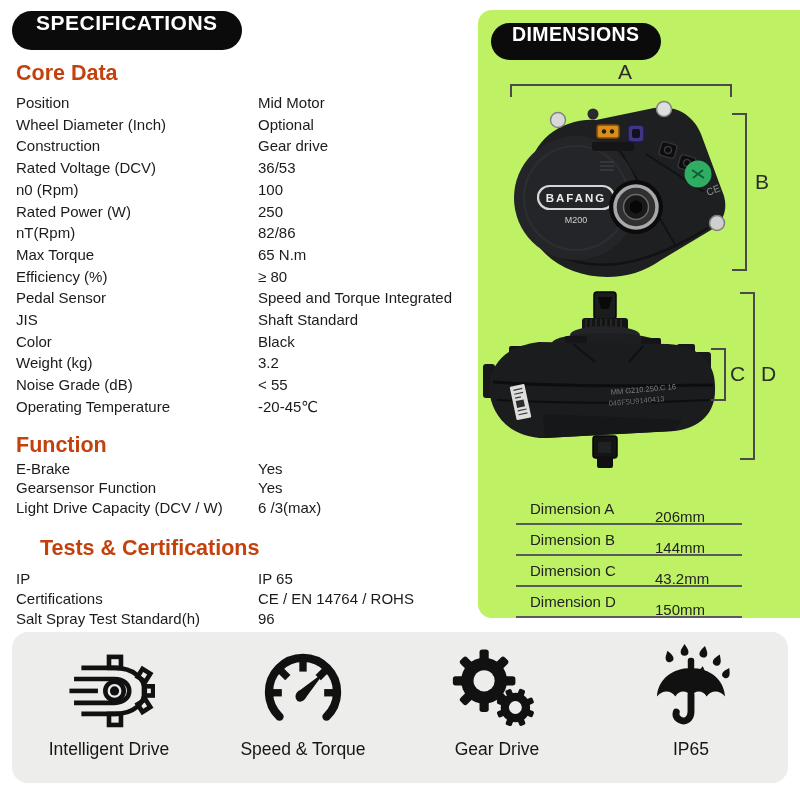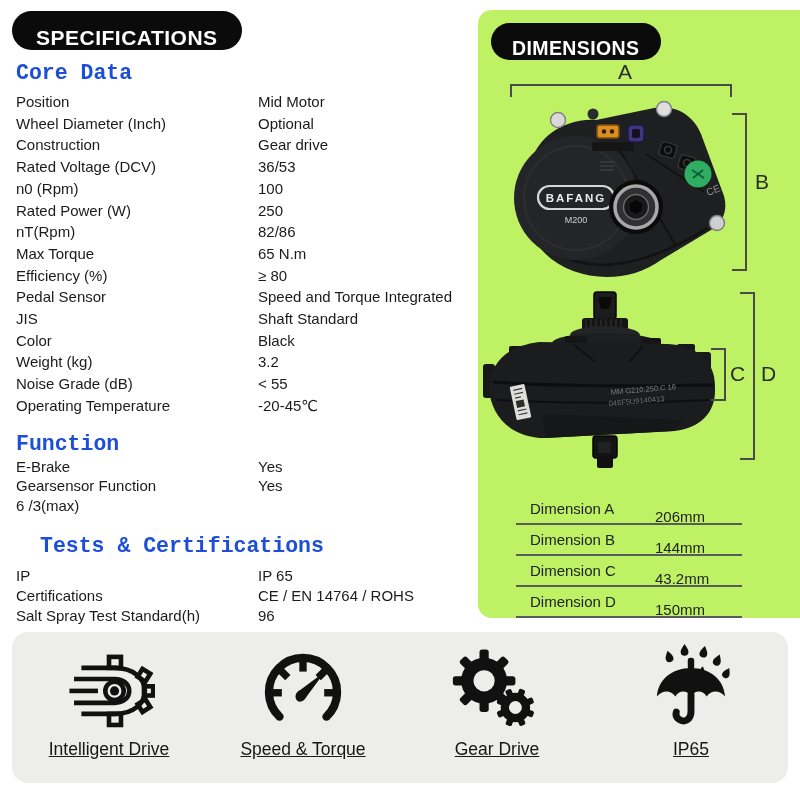--- a/index.html
+++ b/index.html
@@ -3,28 +3,28 @@
 <meta charset="utf-8">
 <style>
   html,body{margin:0;padding:0;}
   body{
     width:800px;height:800px;position:relative;overflow:hidden;
     background:#ffffff;color:#1b1b1b;
     font-family:"Liberation Sans","DejaVu Sans",sans-serif;
     -webkit-font-smoothing:antialiased;
   }
   .pill{
-    display:inline-flex;align-items:flex-end;justify-content:center;
+    display:inline-flex;align-items:flex-start;justify-content:center;
     background:#0b0b0b;color:#ffffff;font-weight:bold;
     border-radius:22px;
   }
   
   .left-col{position:absolute;left:16px;top:11px;width:458px;}
   .spec-badge{height:39px;padding:0 24px;font-size:21px;letter-spacing:.5px;margin-left:-4px;}
-  .sec-title{font-size:21.5px;font-weight:bold;margin:0;color:#1d4ed8;font-family:Liberation Mono, monospace;}
+  .sec-title{font-size:21.5px;font-weight:bold;margin:0;color:#c2410c;}
   .t-core{margin-top:11px;margin-bottom:6px;}
   .t-fn{margin-top:15px;margin-bottom:1px;}
   .t-tests{margin-top:19px;margin-bottom:8px;margin-left:24px;}
   .srow{display:grid;grid-template-columns:242px auto;font-size:15px;}
   .rows-core .srow{line-height:21.7px;}
   .rows-fn .srow,.rows-tests .srow{line-height:19.6px;}
   .srow span{white-space:nowrap;}
   
   .dim-panel{
     position:absolute;left:478px;top:10px;width:348px;height:608px;
@@ -41,21 +41,21 @@
   .vbracket::before{top:0;}
   .vbracket::after{bottom:0;}
   .motor-svg{position:absolute;}
   .dim-table{position:absolute;left:38px;top:484px;width:226px;}
   .dim-row{position:relative;height:29px;line-height:29px;border-bottom:2px solid #595a5c;font-size:15px;color:#222;}
   .dim-row .dl{padding-left:14px;}
   .dim-row .dv{position:absolute;left:139px;top:8px;}
   
   .features{
     position:absolute;left:12px;top:632px;width:776px;height:151px;
-    background:#ededeb;border-radius:16px;display:flex;text-decoration:underline;
+    background:#ededeb;border-radius:16px;display:flex;
   }
   .feature{flex:1;display:flex;flex-direction:column;align-items:center;justify-content:flex-start;}
   .feature svg{width:92px;height:92px;margin-top:12px;}
   .feature .flabel{font-size:17.5px;color:#161616;margin-top:3px;}
 </style>
 </head>
 <body>
 
 <div class="left-col">
   <div class="pill spec-badge">
@@ -130,20 +130,21 @@
   <div class="rows-fn">
     <div class="srow">
         <span>E-Brake</span>
         <span>Yes</span>
       </div>
     <div class="srow">
         <span>Gearsensor Function</span>
         <span>Yes</span>
       </div>
     <div class="srow">
+        <span>Light Drive Capacity (DCV / W)</span>
         <span>6 /3(max)</span>
       </div>
   </div>
 
   <h2 class="sec-title t-tests">Tests &amp; Certifications</h2>
   <div class="rows-tests">
     <div class="srow">
         <span>IP</span>
         <span>IP 65</span>
       </div>

